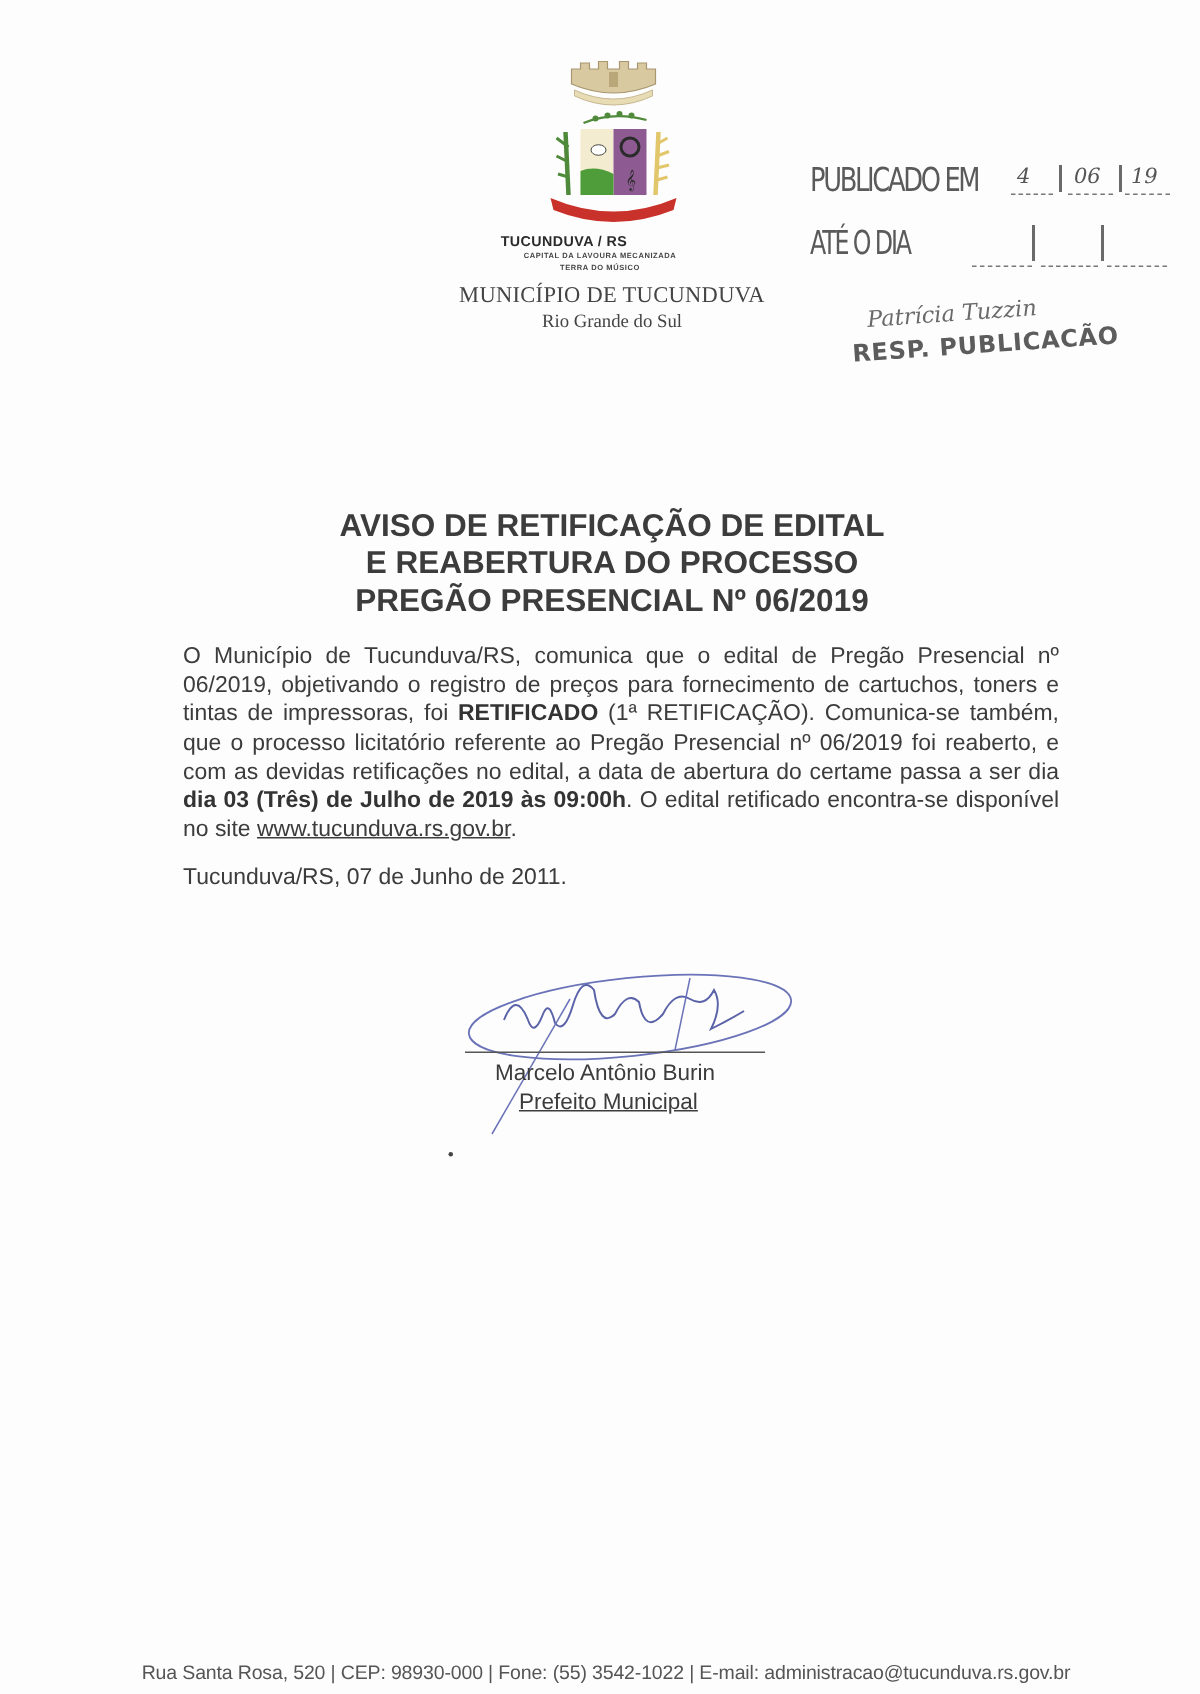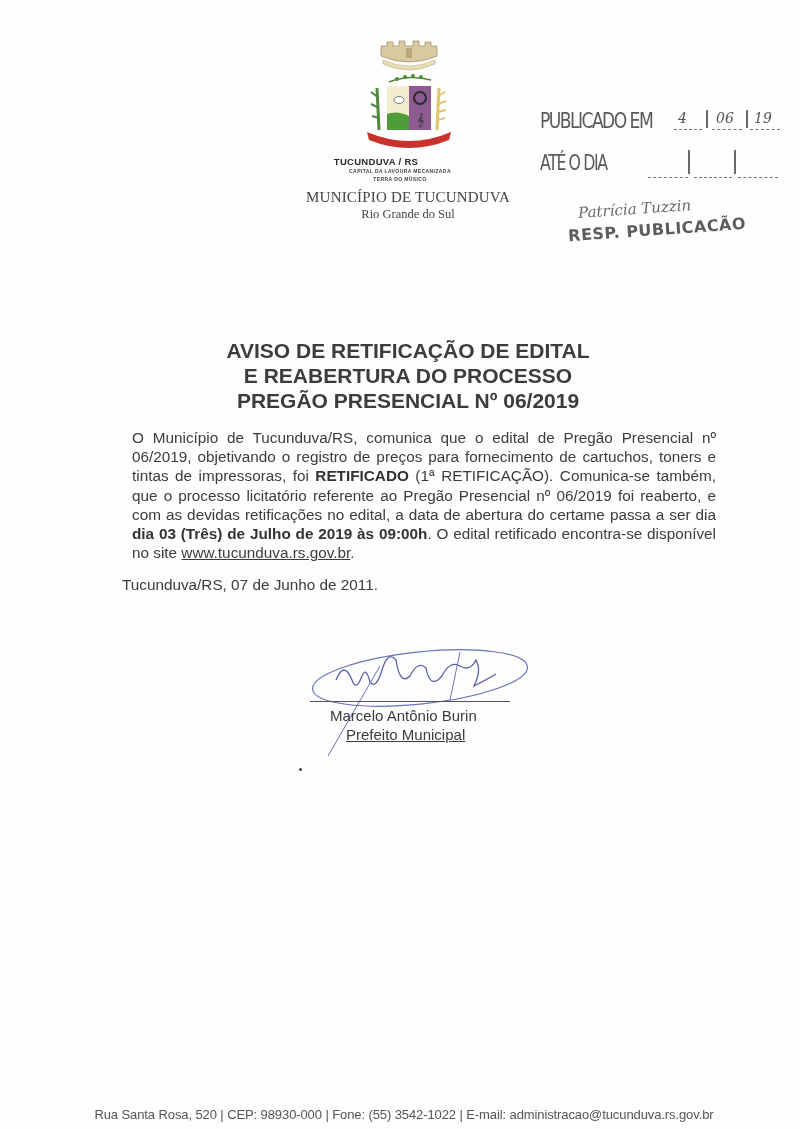--- a/index.html
+++ b/index.html
@@ -32,21 +32,21 @@
     .stamp .slash { position: absolute; width: 2px; background: #6a6a6a; }
     .stamp .sig { position: absolute; left: 40px; top: 96px; font-family: "DejaVu Serif", serif;
       font-style: italic; font-size: 15px; color: #6a6a6a; transform: rotate(-4deg); }
     .stamp .resp { position: absolute; left: 30px; top: 116px; font-family: "DejaVu Sans", sans-serif;
       font-weight: bold; font-size: 16px; color: #5c5c5c; transform: rotate(-4deg); letter-spacing: 0.5px; }
 
     .title { position: absolute; left: 0; top: 338px; width: 816px; text-align: center;
       font-weight: bold; font-size: 21px; line-height: 25px; color: #3c3c3c; }
 
     .body-text { position: absolute; left: 122px; top: 428px; width: 584px;
-      font-size: 15.3px; line-height: 19.2px; text-align: justify; color: #3c3c3c; margin-left: 10px; }
+      font-size: 15.3px; line-height: 19.2px; text-align: justify; color: #3c3c3c; }
     .body-text b { color: #333; }
     .body-text .link { text-decoration: underline; color: #3c3c3c; }
 
     .date-line { position: absolute; left: 122px; top: 576px; font-size: 15.3px; color: #3c3c3c; }
 
     .signature-svg { position: absolute; left: 300px; top: 630px; width: 240px; height: 140px; }
     .sig-rule { position: absolute; left: 310px; top: 701px; width: 200px; height: 1px; background: #555; }
     .signer-name { position: absolute; left: 330px; top: 707px; font-size: 15px; color: #3c3c3c; text-align: center; }
     .signer-title { position: absolute; left: 346px; top: 726px; font-size: 15px; color: #3c3c3c; text-decoration: underline; }
     .dot { position: absolute; left: 299px; top: 768px; width: 3px; height: 3px; background: #444; border-radius: 50%; }

